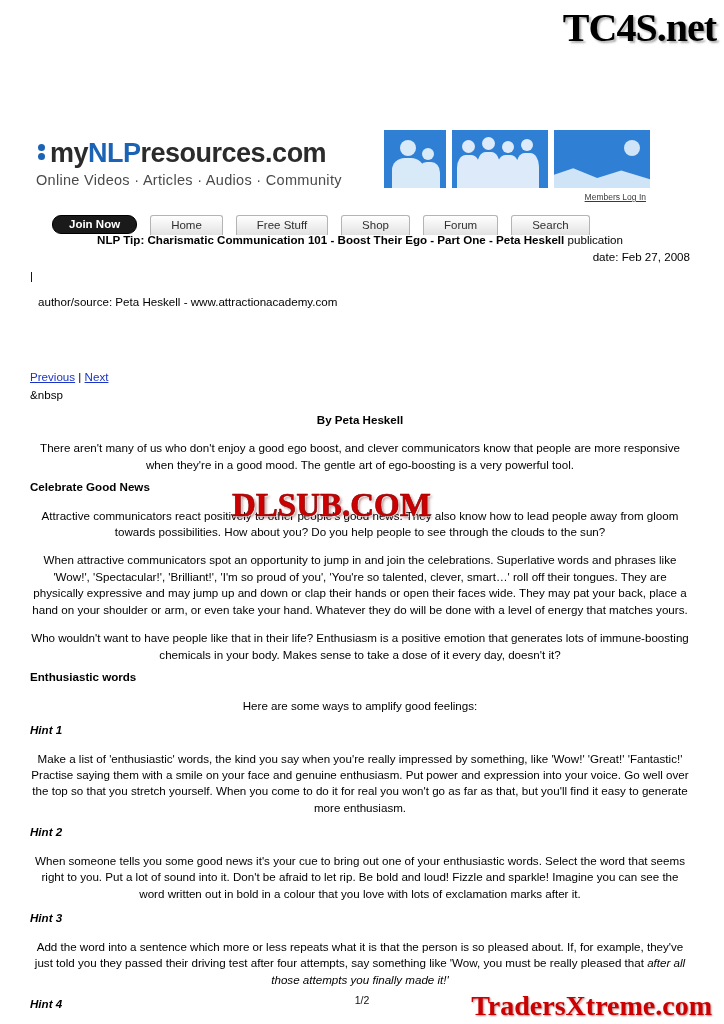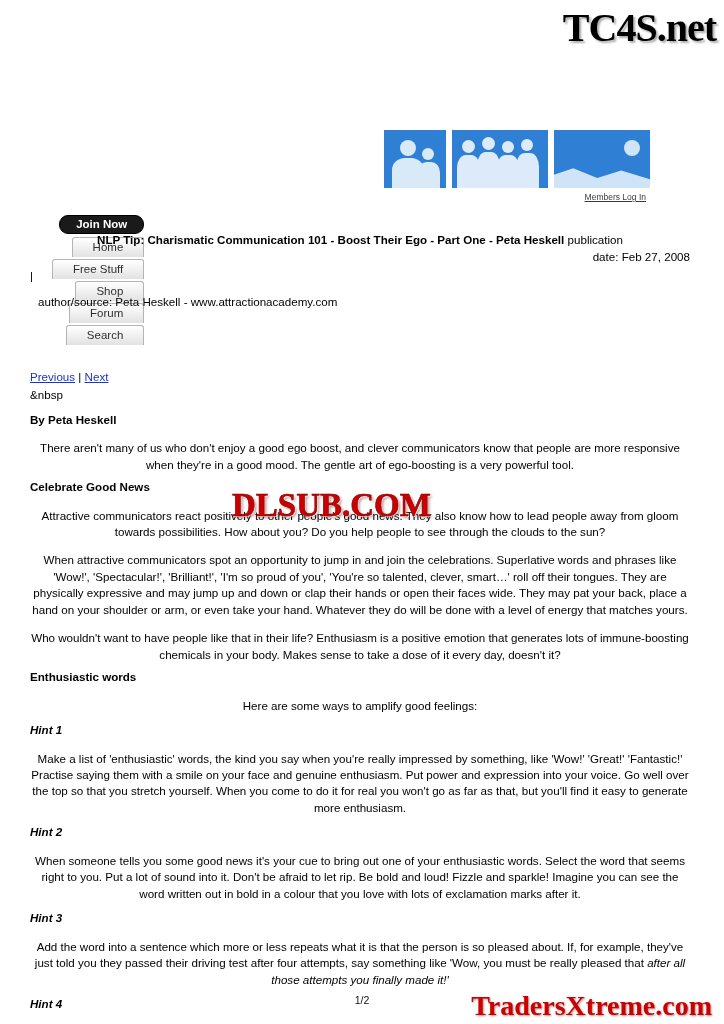--- a/index.html
+++ b/index.html
@@ -125,22 +125,21 @@
     text-decoration: underline;
   }
 
   
   .navbar {
     position: absolute;
     top: 215px;
     left: 52px;
     display: flex;
     align-items: flex-end;
-    gap: 2px;
-    flex-direction: column;
+    gap: 13px;
   }
   .tab {
     height: 19px;
     line-height: 19px;
     padding: 0 20px;
     font-size: 11.5px;
     color: #2f2f2f;
     background: linear-gradient(#ffffff, #e2e2e2);
     border: 1px solid #b4b4b4;
     border-bottom: none;
@@ -203,21 +202,21 @@
   .nav-links .sep {
     color: #000;
     text-decoration: none;
   }
   .nbsp-line {
     text-align: left;
     margin-top: 2px;
   }
 
   .byline {
-    text-align: left;
+    text-align: center;
     font-weight: bold;
     margin-top: 8px;
   }
   p.body {
     margin: 12px 0 0 0;
     text-align: center;
   }
   .subhead {
     font-weight: bold;
     margin-top: 6px;
@@ -264,20 +263,26 @@
     color: #cc0000;
     text-shadow: 1px 1px 2px rgba(90,0,0,0.45);
   }
 </style>
 </head>
 <body>
 
 <div class="top-watermark">TC4S.net</div>
 
 <div class="banner">
+  <div class="logo-block">
+    <div class="logo-line1">
+      <span class="logo-dots"><i></i><i></i></span><span>my</span><span class="blue">NLP</span><span>resources.com</span>
+    </div>
+    <div class="logo-line2">Online Videos · Articles · Audios · Community</div>
+  </div>
 
   <div class="banner-images">
     <div class="bimg bimg-1">
       <span class="fig f1"></span>
         <span class="fig f2"></span>
         <span class="fig f3"></span>
         <span class="fig f4"></span>
     </div>
     <div class="bimg wide bimg-2">
       <span class="g" style="left:10px;top:10px;width:13px;height:13px;"></span>

